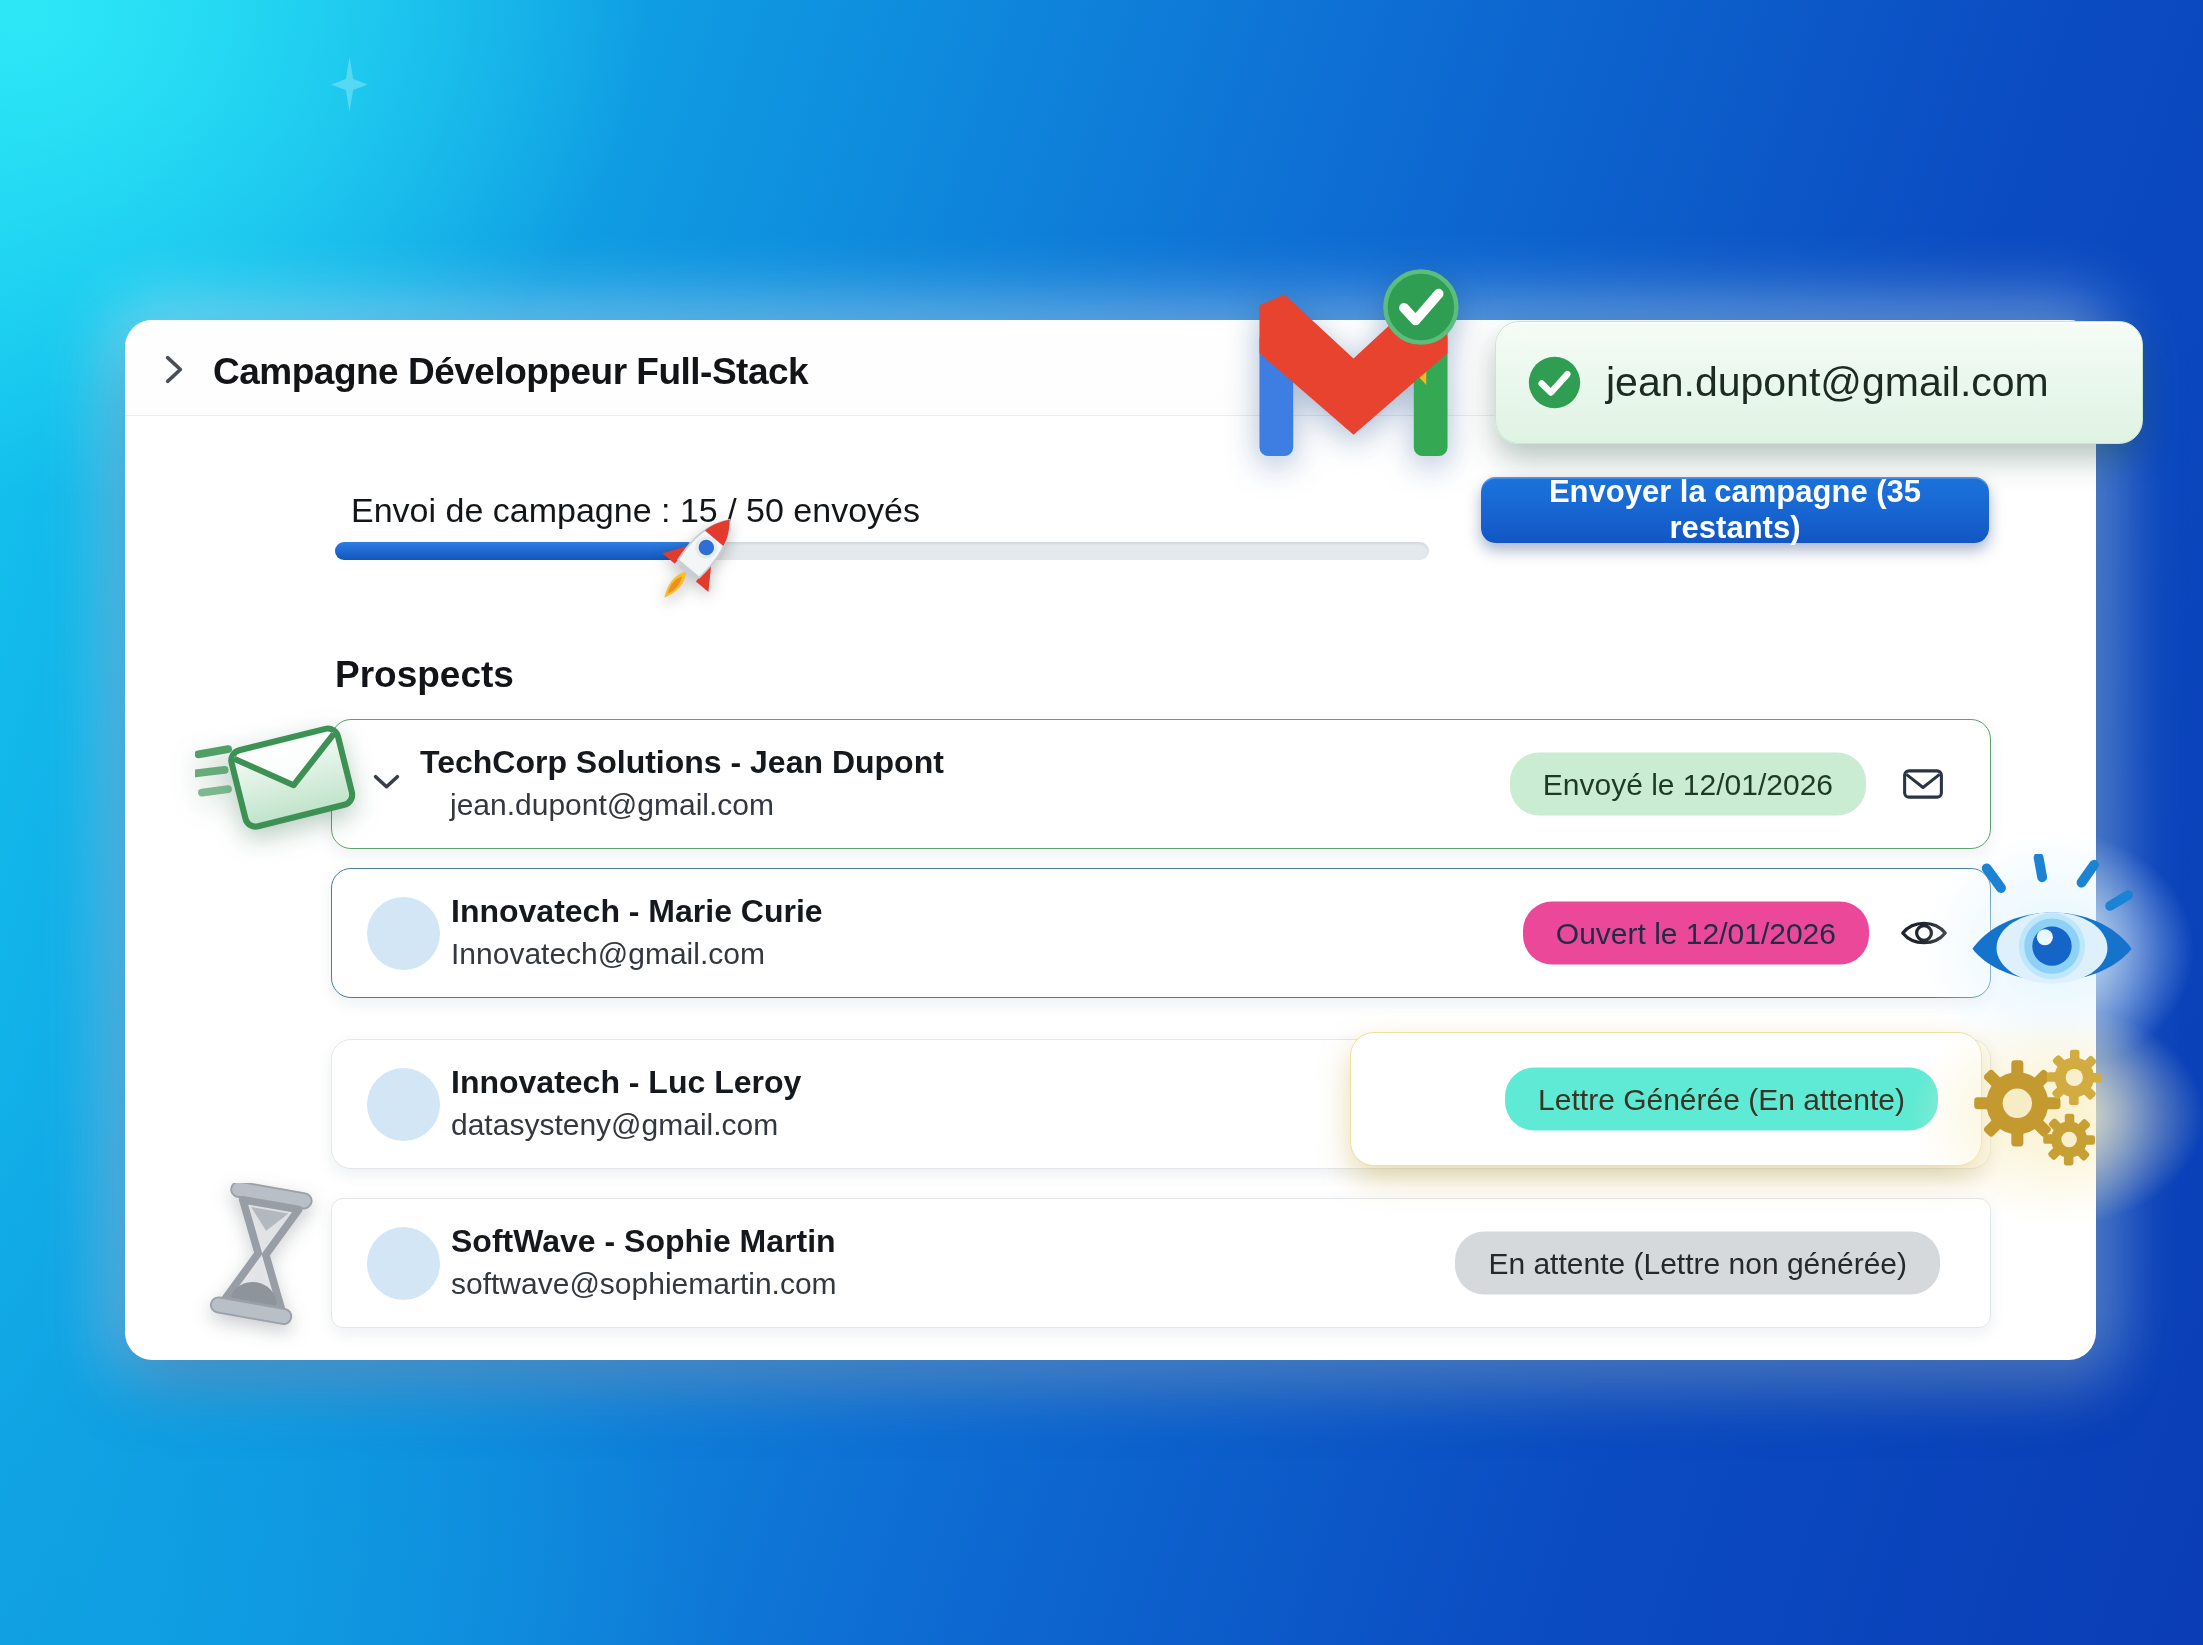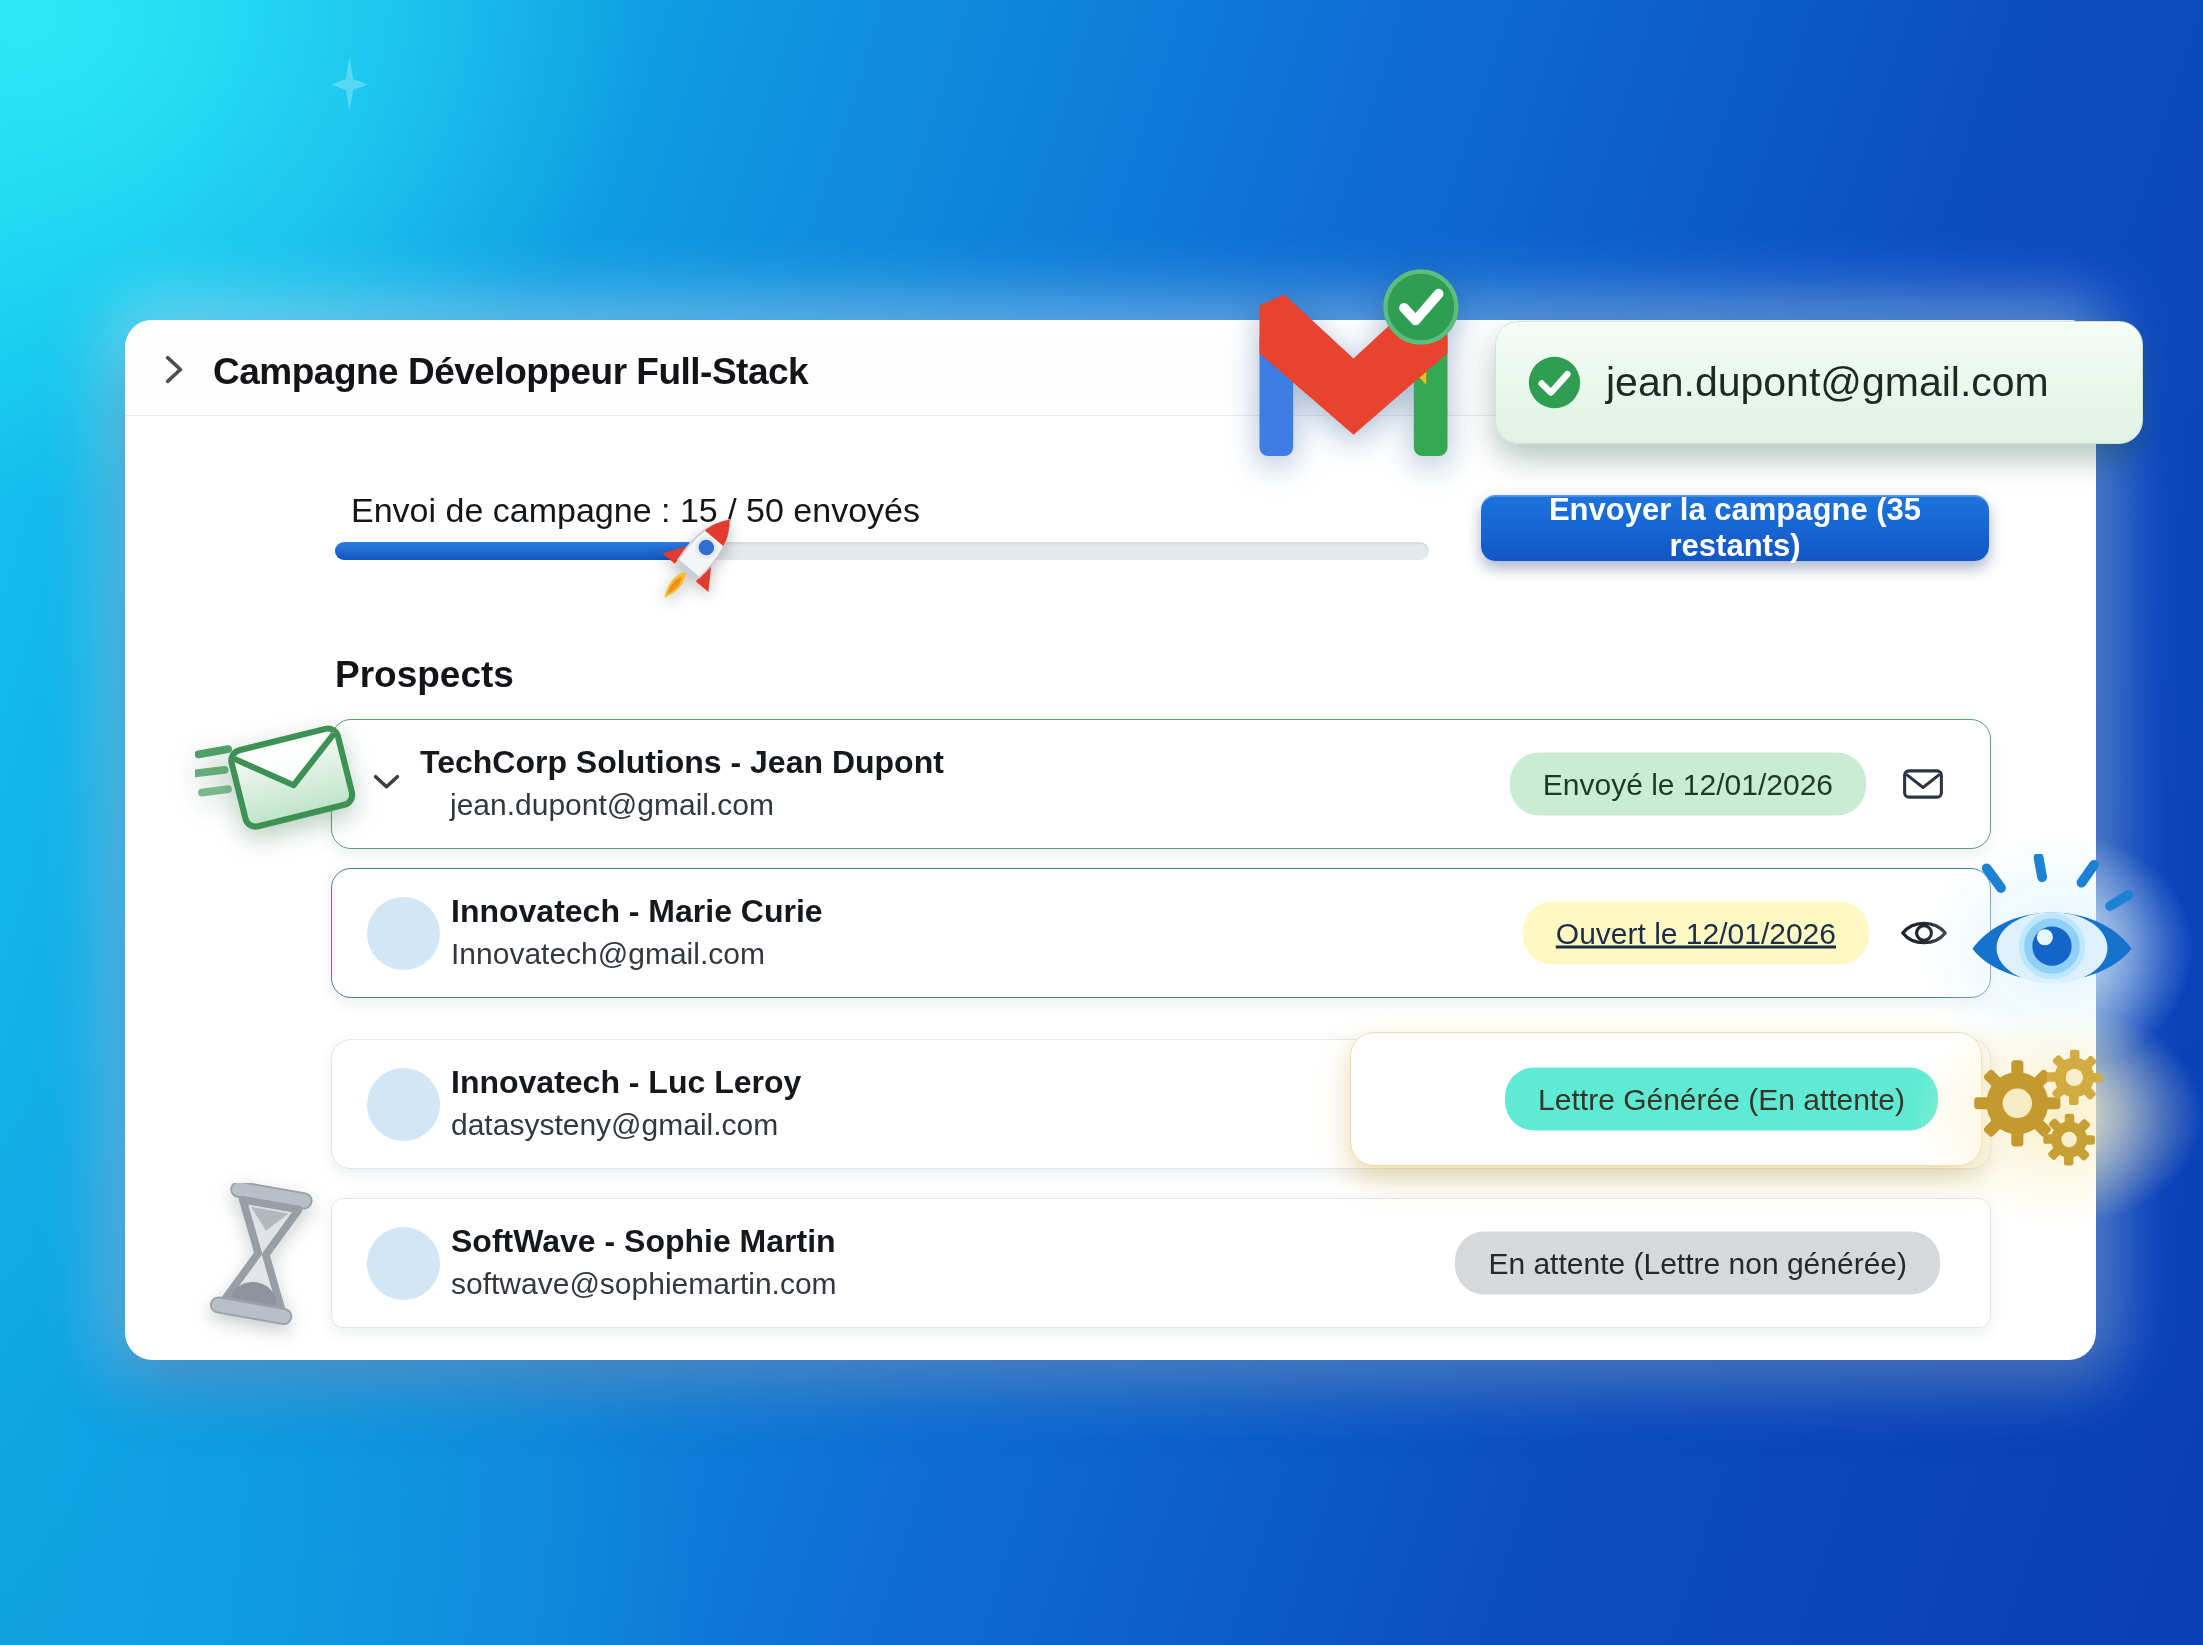--- a/index.html
+++ b/index.html
@@ -22,41 +22,41 @@
     background:linear-gradient(180deg,#f5fcf6,#dff3e4);border:1.8px solid #c7e7d0;
     box-shadow:0 14.7px 31px rgba(10,60,40,.30), inset 0 1.8px 0 rgba(255,255,255,.9);
     display:flex;align-items:center;gap:24px;padding:0 0 0 31px;box-sizing:border-box;cursor:pointer;}
   .account-pill .email{font-size:41px;color:#1c2a22;}
   
   .progress-label{position:absolute;left:335px;top:491px;z-index:3;font-size:34px;color:#131619;}
   .progress-label b{font-weight:400;margin-left:16px;}
   .progress-track{position:absolute;left:335px;top:542px;width:1094px;height:18.4px;z-index:3;background:#e4e9ee;border-radius:9.2px;box-shadow:inset 0 1.8px 2.8px rgba(0,0,0,.08);}
   .progress-fill{height:100%;width:33%;border-radius:9.2px;background:linear-gradient(180deg,#2e7de3,#1256bd);}
   .rocket{position:absolute;left:648px;top:503px;width:99px;height:112px;z-index:4;filter:drop-shadow(0 5.5px 7.3px rgba(0,0,0,.25));}
-  .send-btn{position:absolute;left:1481px;top:495px;width:508px;height:66px;z-index:3;border:none;border-radius:14.7px;cursor:pointer;
+  .send-btn{position:absolute;left:1481px;top:477px;width:508px;height:66px;z-index:3;border:none;border-radius:14.7px;cursor:pointer;
     background:linear-gradient(180deg,#1d74de,#1257c4);box-shadow:0 7.3px 14.7px rgba(8,40,110,.35), inset 0 1.8px 0 rgba(255,255,255,.25);
     color:#fff;font-size:31px;font-weight:700;font-family:inherit;display:flex;align-items:center;justify-content:center;}
   .prospects-title{position:absolute;left:335px;top:654px;z-index:3;font-size:37px;font-weight:700;color:#121417;}
   
   .row{position:absolute;left:331px;width:1660px;height:130px;z-index:3;background:#ffffff;border:1.8px solid #e4e7ea;border-radius:20px;
     box-shadow:0 5.5px 14.7px rgba(30,60,90,.08);box-sizing:border-box;cursor:pointer;}
   .row.sent{border-color:#5aa26e;top:719px;}
   .row.opened{border-color:#43809f;top:868px;}
   .row.generated{top:1039px;}
   .row.waiting{top:1198px;border-radius:12px;}
   .row .name{position:absolute;top:24px;font-size:32px;font-weight:700;color:#15181c;}
   .row .mail{position:absolute;top:68px;font-size:30px;color:#33383e;}
   .row .expand{position:absolute;left:40px;top:53px;width:29px;height:18.4px;cursor:pointer;}
   .row .avatar{position:absolute;left:35px;top:27.5px;width:73px;height:73px;border-radius:50%;background:#d3e6f5;}
   .row.sent .name{left:88px;} .row.sent .mail{left:118px;}
   .row .name.ind, .row .mail.ind{left:119px;}
   .pill{position:absolute;top:50%;transform:translateY(-50%);height:59px;display:flex;align-items:center;
     padding:2px 33px;border-radius:29px;font-size:30px;color:#22272d;white-space:nowrap;}
   .pill.green{background:#c9ecd2;color:#1e3a27;right:124px;}
-  .pill.blue{background:#fef9c3;color:#1d2d45;right:121px;text-decoration:underline;}
+  .pill.blue{background:#ec4899;color:#1d2d45;right:121px;}
   .pill.yellow{background:#5eead4;color:#3a3424;right:43px;}
   .pill.gray{background:#d6d9dc;color:#26292c;right:50px;}
   .trail-icon{position:absolute;top:50%;transform:translateY(-50%);cursor:pointer;}
   .trail-icon.env{right:46px;width:42px;height:35px;}
   .trail-icon.eye{right:42px;width:48px;height:35px;}
   .highlight-box{position:absolute;left:1350px;top:1032px;width:630px;height:132px;z-index:4;background:#ffffff;border:1.8px solid #eedf9f;border-radius:24px;
     box-shadow:0 13px 31px rgba(190,150,30,.35);}
   
   .deco{position:absolute;pointer-events:none;}
   .fly-env{left:195px;top:696px;width:174px;height:161px;z-index:6;filter:drop-shadow(0 9.2px 13px rgba(20,90,50,.3));}

